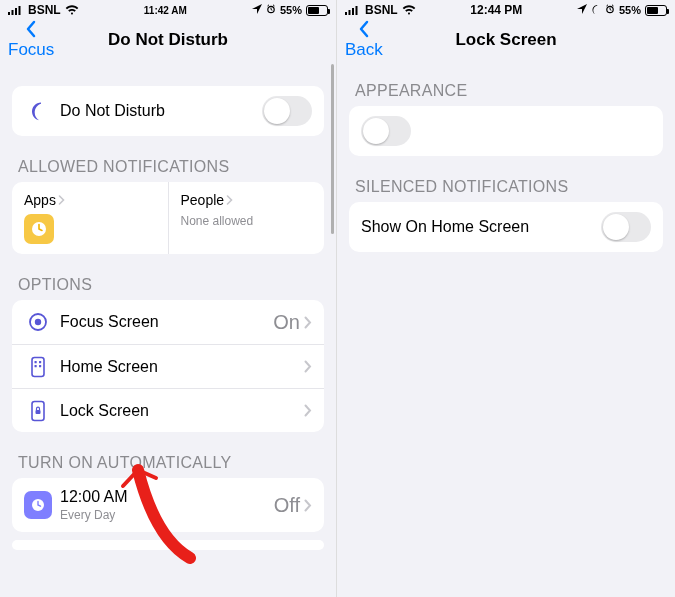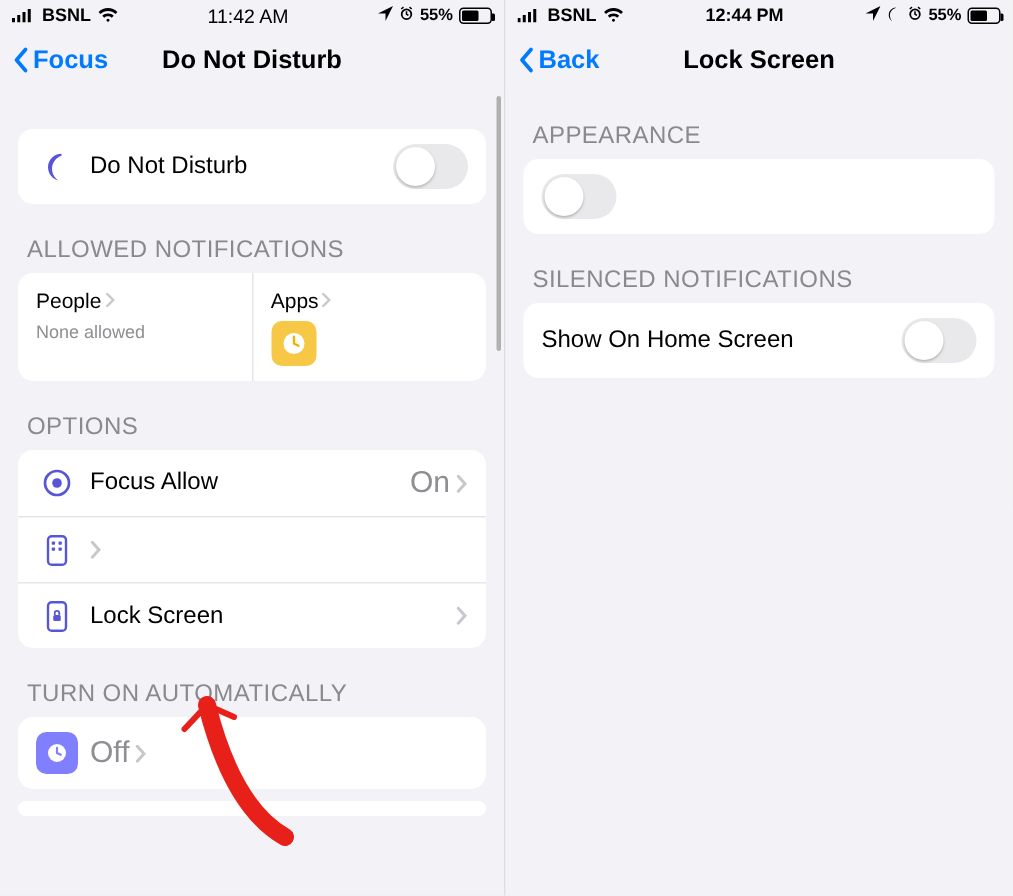--- a/index.html
+++ b/index.html
@@ -58,22 +58,23 @@
   .nav-header {
     height: 40px;
     display: flex;
     align-items: center;
     position: relative;
     padding: 0 8px;
     background: #f2f2f7;
   }
   .nav-back {
     display: flex; align-items: center; gap: 2px;
-    color: #007aff; font-size: 17px; font-weight: 700;
+    color: #007aff; font-size: 17px; font-weight: 400;
     cursor: pointer;
+    flex-direction: column;
   }
   .nav-title {
     position: absolute; left:0; right:0; text-align:center;
     font-size: 17px; font-weight:600; color:#000;
     pointer-events:none;
   }
   .chev-left { width:12px; height:18px; }
   
   .content {
     padding: 0 12px;
@@ -165,21 +166,21 @@
               <rect x="10.5" y="1" width="2" height="9" fill="#000"></rect>
             </svg>
         </span>
         <span>BSNL</span>
         <span class="wifi">
           <svg width="14" height="10" viewBox="0 0 14 10">
               <path d="M7 9.5c.6 0 1-.5 1-1s-.4-1-1-1-1 .5-1 1 .4 1 1 1zM3.2 5.5C4.2 4.5 5.5 4 7 4s2.8.5 3.8 1.5l-1.3 1.3C8.8 6.1 7.9 5.8 7 5.8s-1.8.3-2.5 1L3.2 5.5zM.7 3C2.4 1.3 4.6.3 7 .3S11.6 1.3 13.3 3l-1.3 1.3C10.7 3 8.9 2.3 7 2.3S3.3 3 2 4.3L.7 3z" fill="#000"></path>
             </svg>
         </span>
       </div>
-      <div style="font-size:13px;font-weight:400;">11:42 AM</div>
+      <div style="font-size:10px;font-weight:700;">11:42 AM</div>
       <div class="status-right">
         <span>
           <svg width="10" height="10" viewBox="0 0 10 10">
               <path d="M0 5 L10 0 L5 10 L5 5 Z" fill="#000"></path>
             </svg>
         </span>
         <span>
           <svg width="10" height="10" viewBox="0 0 10 10">
               <circle cx="5" cy="5.5" r="3.2" fill="none" stroke="#000" stroke-width="1.2"></circle>
               <path d="M5 3.5V5.5L6.3 6.3" stroke="#000" stroke-width="1" fill="none"></path>
@@ -220,69 +221,70 @@
               <div class="knob"></div>
             </div>
         </div>
       </div>
 
       <div class="section-header">ALLOWED NOTIFICATIONS</div>
       <div class="group">
         <div class="two-col">
           <div class="col">
             <div class="col-title">
-              <span>People</span>
-              <svg class="mini-chev" width="7" height="10" viewBox="0 0 7 10">
-                  <path d="M1.5 1 L5.5 5 L1.5 9" stroke="#c7c7cc" stroke-width="1.6" fill="none" stroke-linecap="round"></path>
-                </svg>
-            </div>
-            <div class="col-sub">None allowed</div>
-          </div>
-          <div class="col">
-            <div class="col-title">
               <span>Apps</span>
               <svg class="mini-chev" width="7" height="10" viewBox="0 0 7 10">
                   <path d="M1.5 1 L5.5 5 L1.5 9" stroke="#c7c7cc" stroke-width="1.6" fill="none" stroke-linecap="round"></path>
                 </svg>
             </div>
             <div class="app-icon">
               <svg width="18" height="18" viewBox="0 0 18 18">
                   <circle cx="9" cy="9" r="7" fill="#fff"></circle>
                   <path d="M9 4.5 V9 L12 10.5" stroke="#f0b400" stroke-width="1.6" fill="none" stroke-linecap="round"></path>
                 </svg>
             </div>
           </div>
+          <div class="col">
+            <div class="col-title">
+              <span>People</span>
+              <svg class="mini-chev" width="7" height="10" viewBox="0 0 7 10">
+                  <path d="M1.5 1 L5.5 5 L1.5 9" stroke="#c7c7cc" stroke-width="1.6" fill="none" stroke-linecap="round"></path>
+                </svg>
+            </div>
+            <div class="col-sub">None allowed</div>
+          </div>
         </div>
       </div>
 
       <div class="section-header">OPTIONS</div>
       <div class="group">
         <div class="row">
           <div class="icon-slot">
             <svg width="22" height="22" viewBox="0 0 22 22">
                 <circle cx="11" cy="11" r="8" fill="none" stroke="#5856d6" stroke-width="1.8"></circle>
                 <circle cx="11" cy="11" r="3.2" fill="#5856d6"></circle>
               </svg>
           </div>
-          <div class="label">Focus Allow</div>
+          <div class="label">Focus Screen</div>
           <div class="value">On</div>
           <svg class="chev" width="8" height="13" viewBox="0 0 8 13">
               <path d="M1.5 1.5 L6 6.5 L1.5 11.5" stroke="#c7c7cc" stroke-width="2" fill="none" stroke-linecap="round"></path>
             </svg>
         </div>
         <div class="row">
           <div class="icon-slot">
             <svg width="20" height="22" viewBox="0 0 20 22">
                 <rect x="4" y="1.5" width="12" height="19" rx="2.5" fill="none" stroke="#5856d6" stroke-width="1.6"></rect>
                 <rect x="6.5" y="5" width="2.2" height="2.2" rx="0.5" fill="#5856d6"></rect>
                 <rect x="11" y="5" width="2.2" height="2.2" rx="0.5" fill="#5856d6"></rect>
                 <rect x="6.5" y="9" width="2.2" height="2.2" rx="0.5" fill="#5856d6"></rect>
                 <rect x="11" y="9" width="2.2" height="2.2" rx="0.5" fill="#5856d6"></rect>
               </svg>
           </div>
+          <div class="label">Home Screen</div>
           <svg class="chev" width="8" height="13" viewBox="0 0 8 13">
               <path d="M1.5 1.5 L6 6.5 L1.5 11.5" stroke="#c7c7cc" stroke-width="2" fill="none" stroke-linecap="round"></path>
             </svg>
         </div>
         <div class="row">
           <div class="icon-slot">
             <svg width="20" height="22" viewBox="0 0 20 22">
                 <rect x="4" y="1.5" width="12" height="19" rx="2.5" fill="none" stroke="#5856d6" stroke-width="1.6"></rect>
                 <rect x="7.5" y="10" width="5" height="4" rx="1" fill="#5856d6"></rect>
                 <path d="M8.5 10 V8.7 a1.5 1.5 0 0 1 3 0 V10" stroke="#5856d6" stroke-width="1.2" fill="none"></path>
@@ -298,20 +300,24 @@
       <div class="section-header">TURN ON AUTOMATICALLY</div>
       <div class="group">
         <div class="row auto-row">
           <div class="icon-slot">
             <div class="clock-badge">
               <svg width="16" height="16" viewBox="0 0 16 16">
                   <circle cx="8" cy="8" r="6" fill="#fff"></circle>
                   <path d="M8 4.5 V8 L10.5 9.2" stroke="#7f7fff" stroke-width="1.4" fill="none" stroke-linecap="round"></path>
                 </svg>
             </div>
+          </div>
+          <div class="time-block" style="flex:1;">
+            <div class="t-main">12:00 AM</div>
+            <div class="t-sub">Every Day</div>
           </div>
           <div class="value">Off</div>
           <svg class="chev" width="8" height="13" viewBox="0 0 8 13">
               <path d="M1.5 1.5 L6 6.5 L1.5 11.5" stroke="#c7c7cc" stroke-width="2" fill="none" stroke-linecap="round"></path>
             </svg>
         </div>
       </div>
 
       <div style="height:8px;"></div>
       <div class="group" style="height:10px;"></div>

